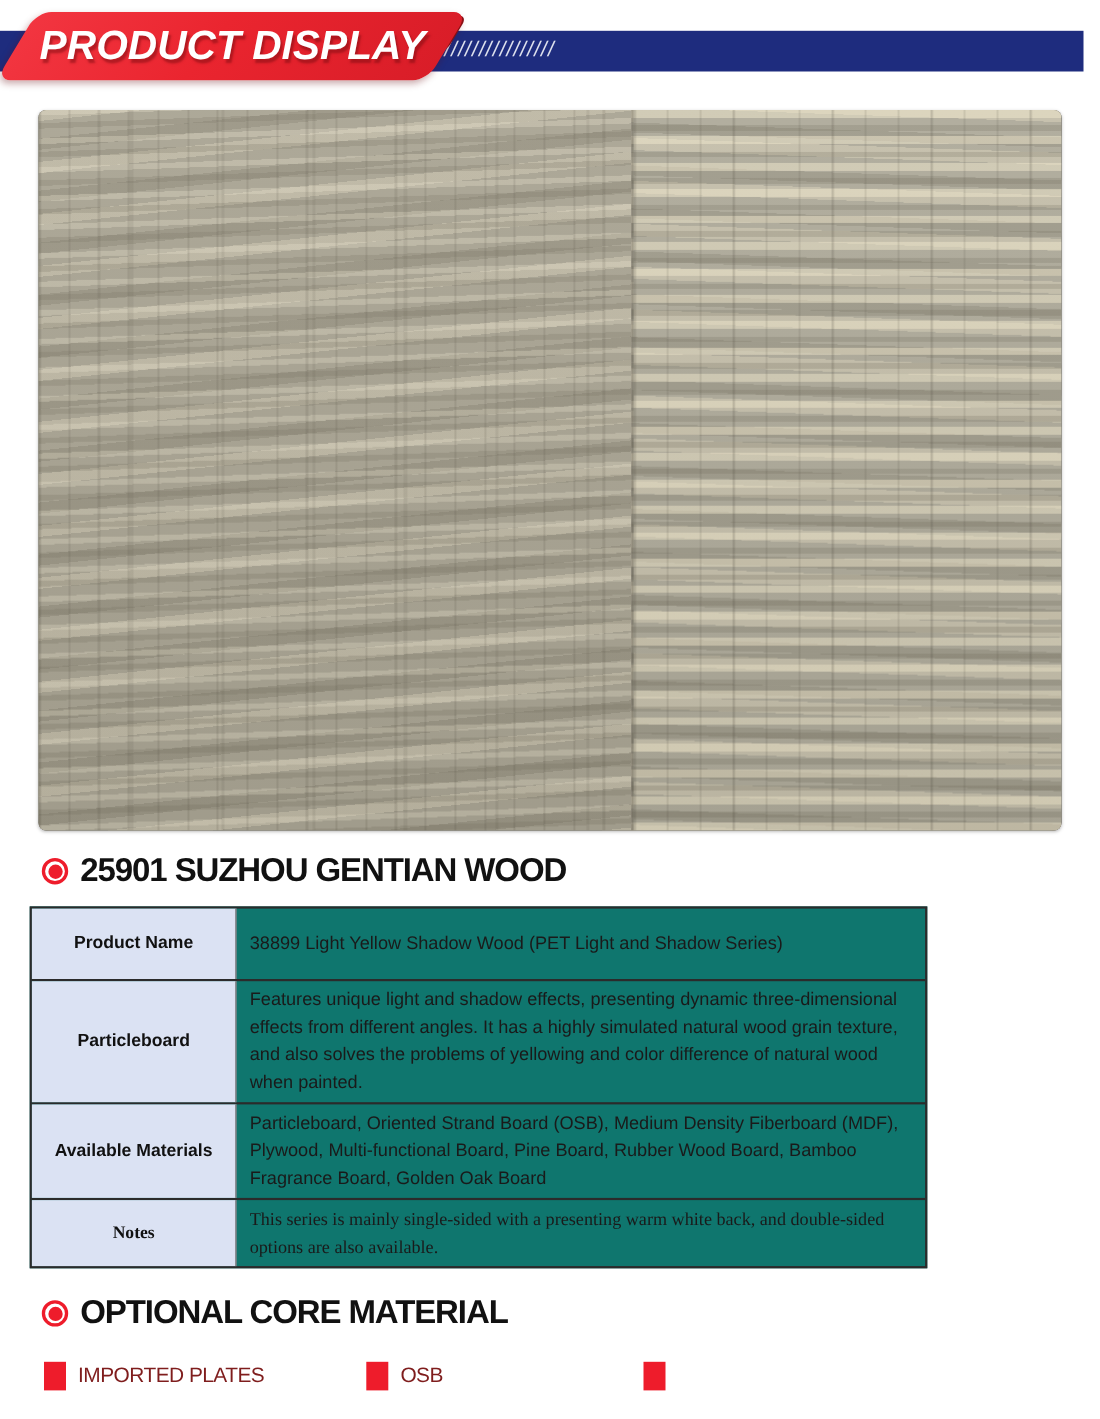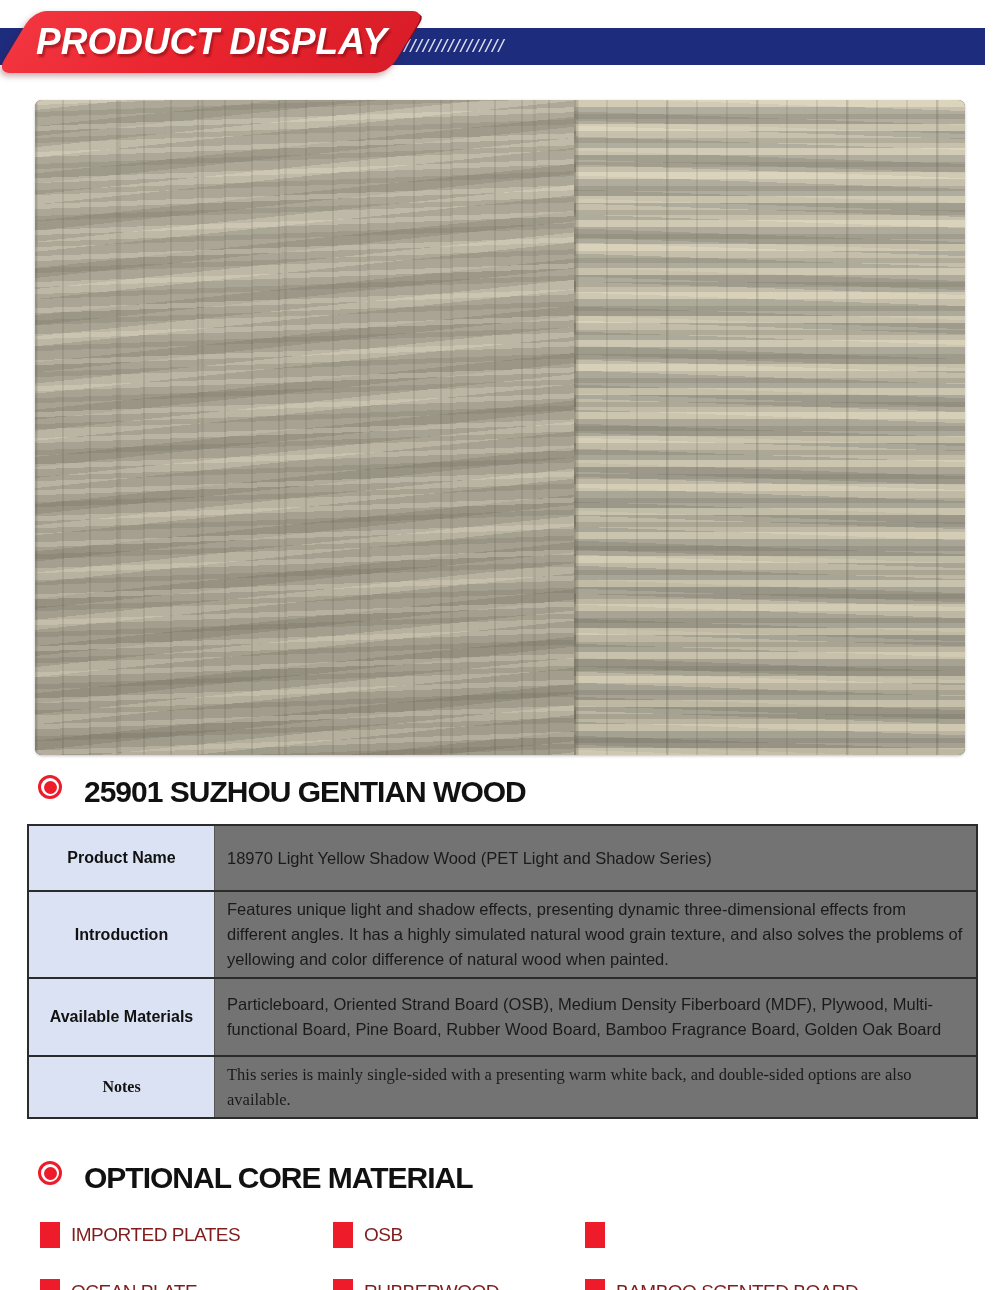--- a/index.html
+++ b/index.html
@@ -47,30 +47,30 @@
     border-left:2px solid rgba(88,84,70,0.45);
     background-image:
       repeating-linear-gradient(90deg, rgba(75,70,58,0.13) 0 2px, rgba(0,0,0,0) 2px 30px),
       repeating-linear-gradient(90deg, rgba(75,70,58,0.09) 0 3px, rgba(0,0,0,0) 3px 90px),
       repeating-linear-gradient(180deg, rgba(240,231,203,0.50) 0 7px, rgba(0,0,0,0) 7px 14px, rgba(112,107,90,0.24) 14px 19px, rgba(0,0,0,0) 19px 24px),
       repeating-linear-gradient(182deg, rgba(232,223,196,0.38) 0 11px, rgba(0,0,0,0) 11px 25px, rgba(100,95,80,0.20) 25px 34px, rgba(0,0,0,0) 34px 39px); }
   .wood-veil { position:absolute; inset:0;
     background:linear-gradient(180deg, rgba(255,255,255,0.05), rgba(0,0,0,0.05)); }
 
   
-  .section-title-row { display:flex; gap:22px; margin:20px 0 0 38px; }
-  .section-title-row.second { margin-top:42px; }
+  .section-title-row { display:flex; align-items:center; gap:11px; margin:20px 0 0 38px; }
+  .section-title-row.second { margin-top:24px; }
   .dot-icon { position:relative; width:24px; height:24px; border:3px solid #ee1c2b;
     border-radius:50%; flex:0 0 auto; }
   .dot-icon::after { content:""; position:absolute; left:50%; top:50%; width:13px; height:13px;
     margin:-6.5px 0 0 -6.5px; background:#ee1c2b; border-radius:50%; }
   .section-title { font-size:30px; font-weight:700; color:#111; letter-spacing:-1px; white-space:nowrap; }
 
   
-  .spec-table { margin:15px 0 0 27px; width:951px; border:2px solid #2b2b2b; background:#737373; }
+  .spec-table { margin:15px 0 0 27px; width:816px; border:2px solid #2b2b2b; background:#0f766e; }
   .spec-row { display:grid; grid-template-columns:186px 1fr; }
   .spec-row + .spec-row { border-top:2px solid #2b2b2b; }
   .label-cell { background:#dbe2f3; border-right:1px solid #555; display:flex;
     align-items:center; justify-content:center; font-weight:700; font-size:16px; color:#111;
     text-align:center; padding:4px; }
   .value-cell { display:flex; align-items:center; padding:5px 12px; font-size:16.5px;
     line-height:25px; color:#1a1a1a; }
   .h1r { min-height:64px; } .h2r { min-height:76px; } .h3r { min-height:78px; } .h4r { min-height:56px;font-family:Liberation Serif, serif; }
 
   
@@ -107,25 +107,25 @@
 
   <div class="section-title-row">
     <span class="dot-icon"></span>
     <span class="section-title">25901 SUZHOU GENTIAN WOOD</span>
   </div>
 
   <div class="spec-table">
     <div class="spec-row h1r">
       <div class="label-cell">Product Name</div>
       <div class="value-cell">
-        <span>18970 Light Yellow Shadow Wood (PET Light and Shadow Series)</span>
+        <span>38899 Light Yellow Shadow Wood (PET Light and Shadow Series)</span>
       </div>
     </div>
     <div class="spec-row h2r">
-      <div class="label-cell">Introduction</div>
+      <div class="label-cell">Particleboard</div>
       <div class="value-cell">
         <span>Features unique light and shadow effects, presenting dynamic three-dimensional effects from different angles. It has a highly simulated natural wood grain texture, and also solves the problems of yellowing and color difference of natural wood when painted.</span>
       </div>
     </div>
     <div class="spec-row h3r">
       <div class="label-cell">Available Materials</div>
       <div class="value-cell">
         <span>Particleboard, Oriented Strand Board (OSB), Medium Density Fiberboard (MDF), Plywood, Multi-functional Board, Pine Board, Rubber Wood Board, Bamboo Fragrance Board, Golden Oak Board</span>
       </div>
     </div>

